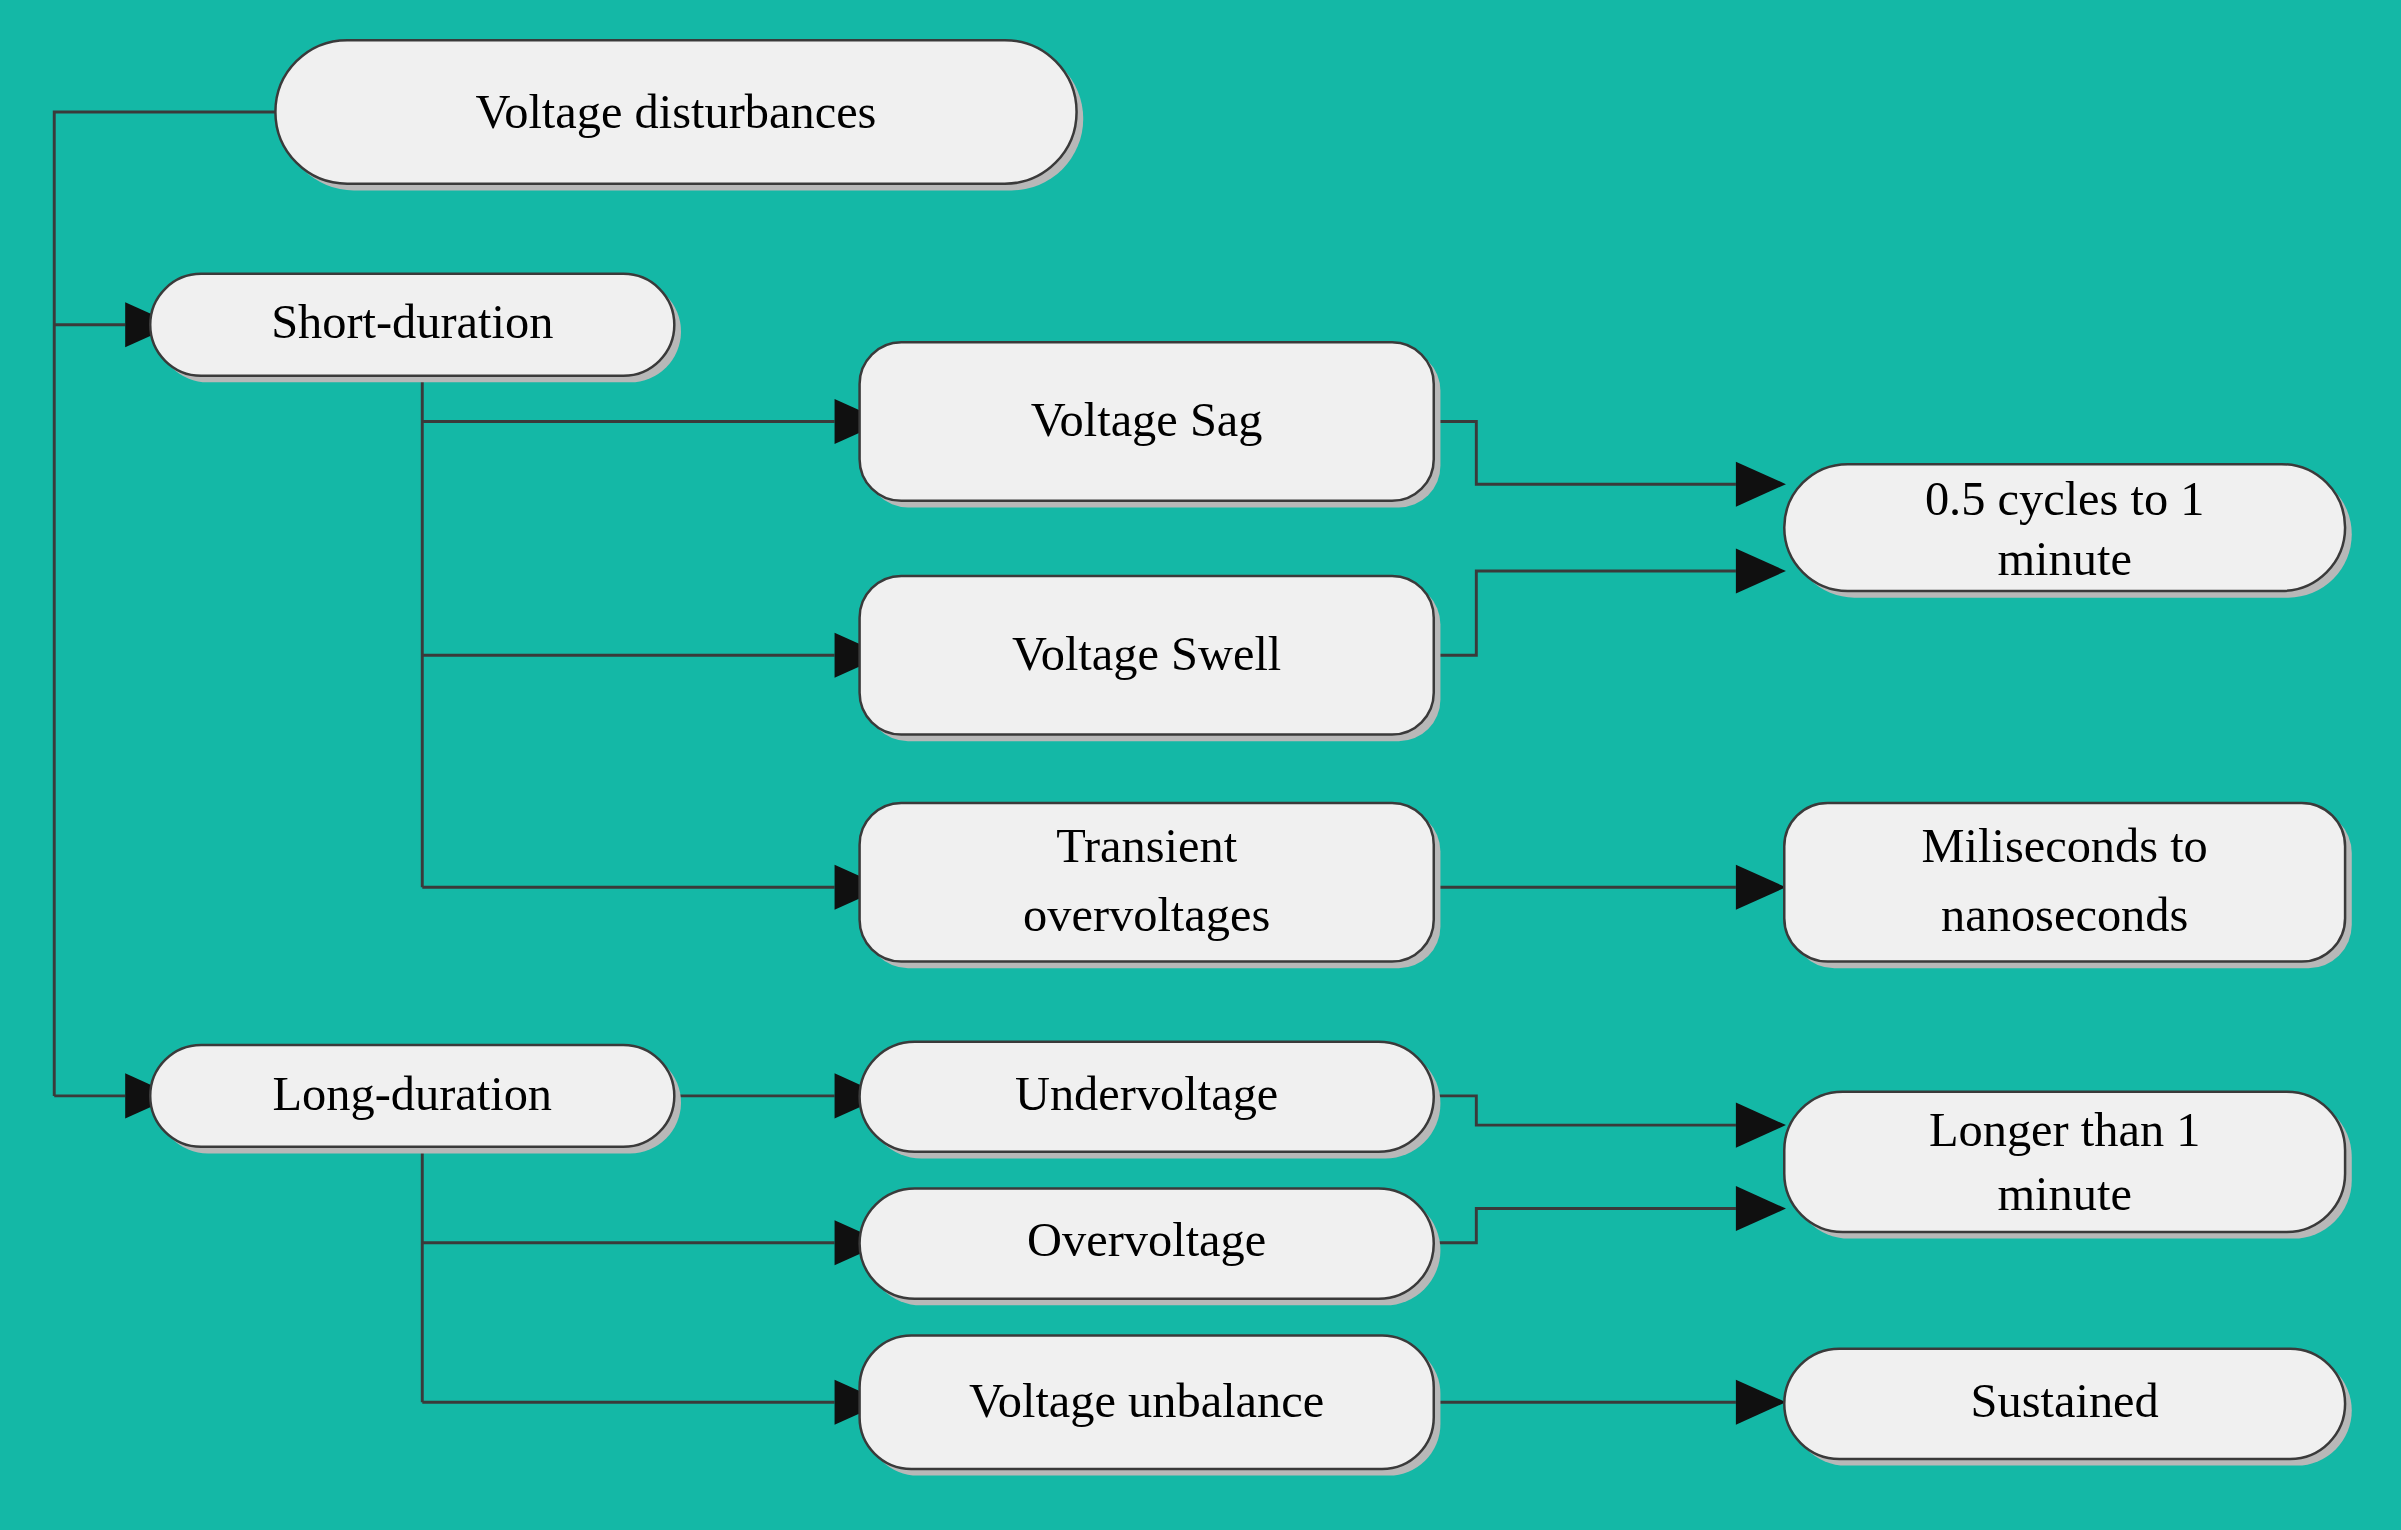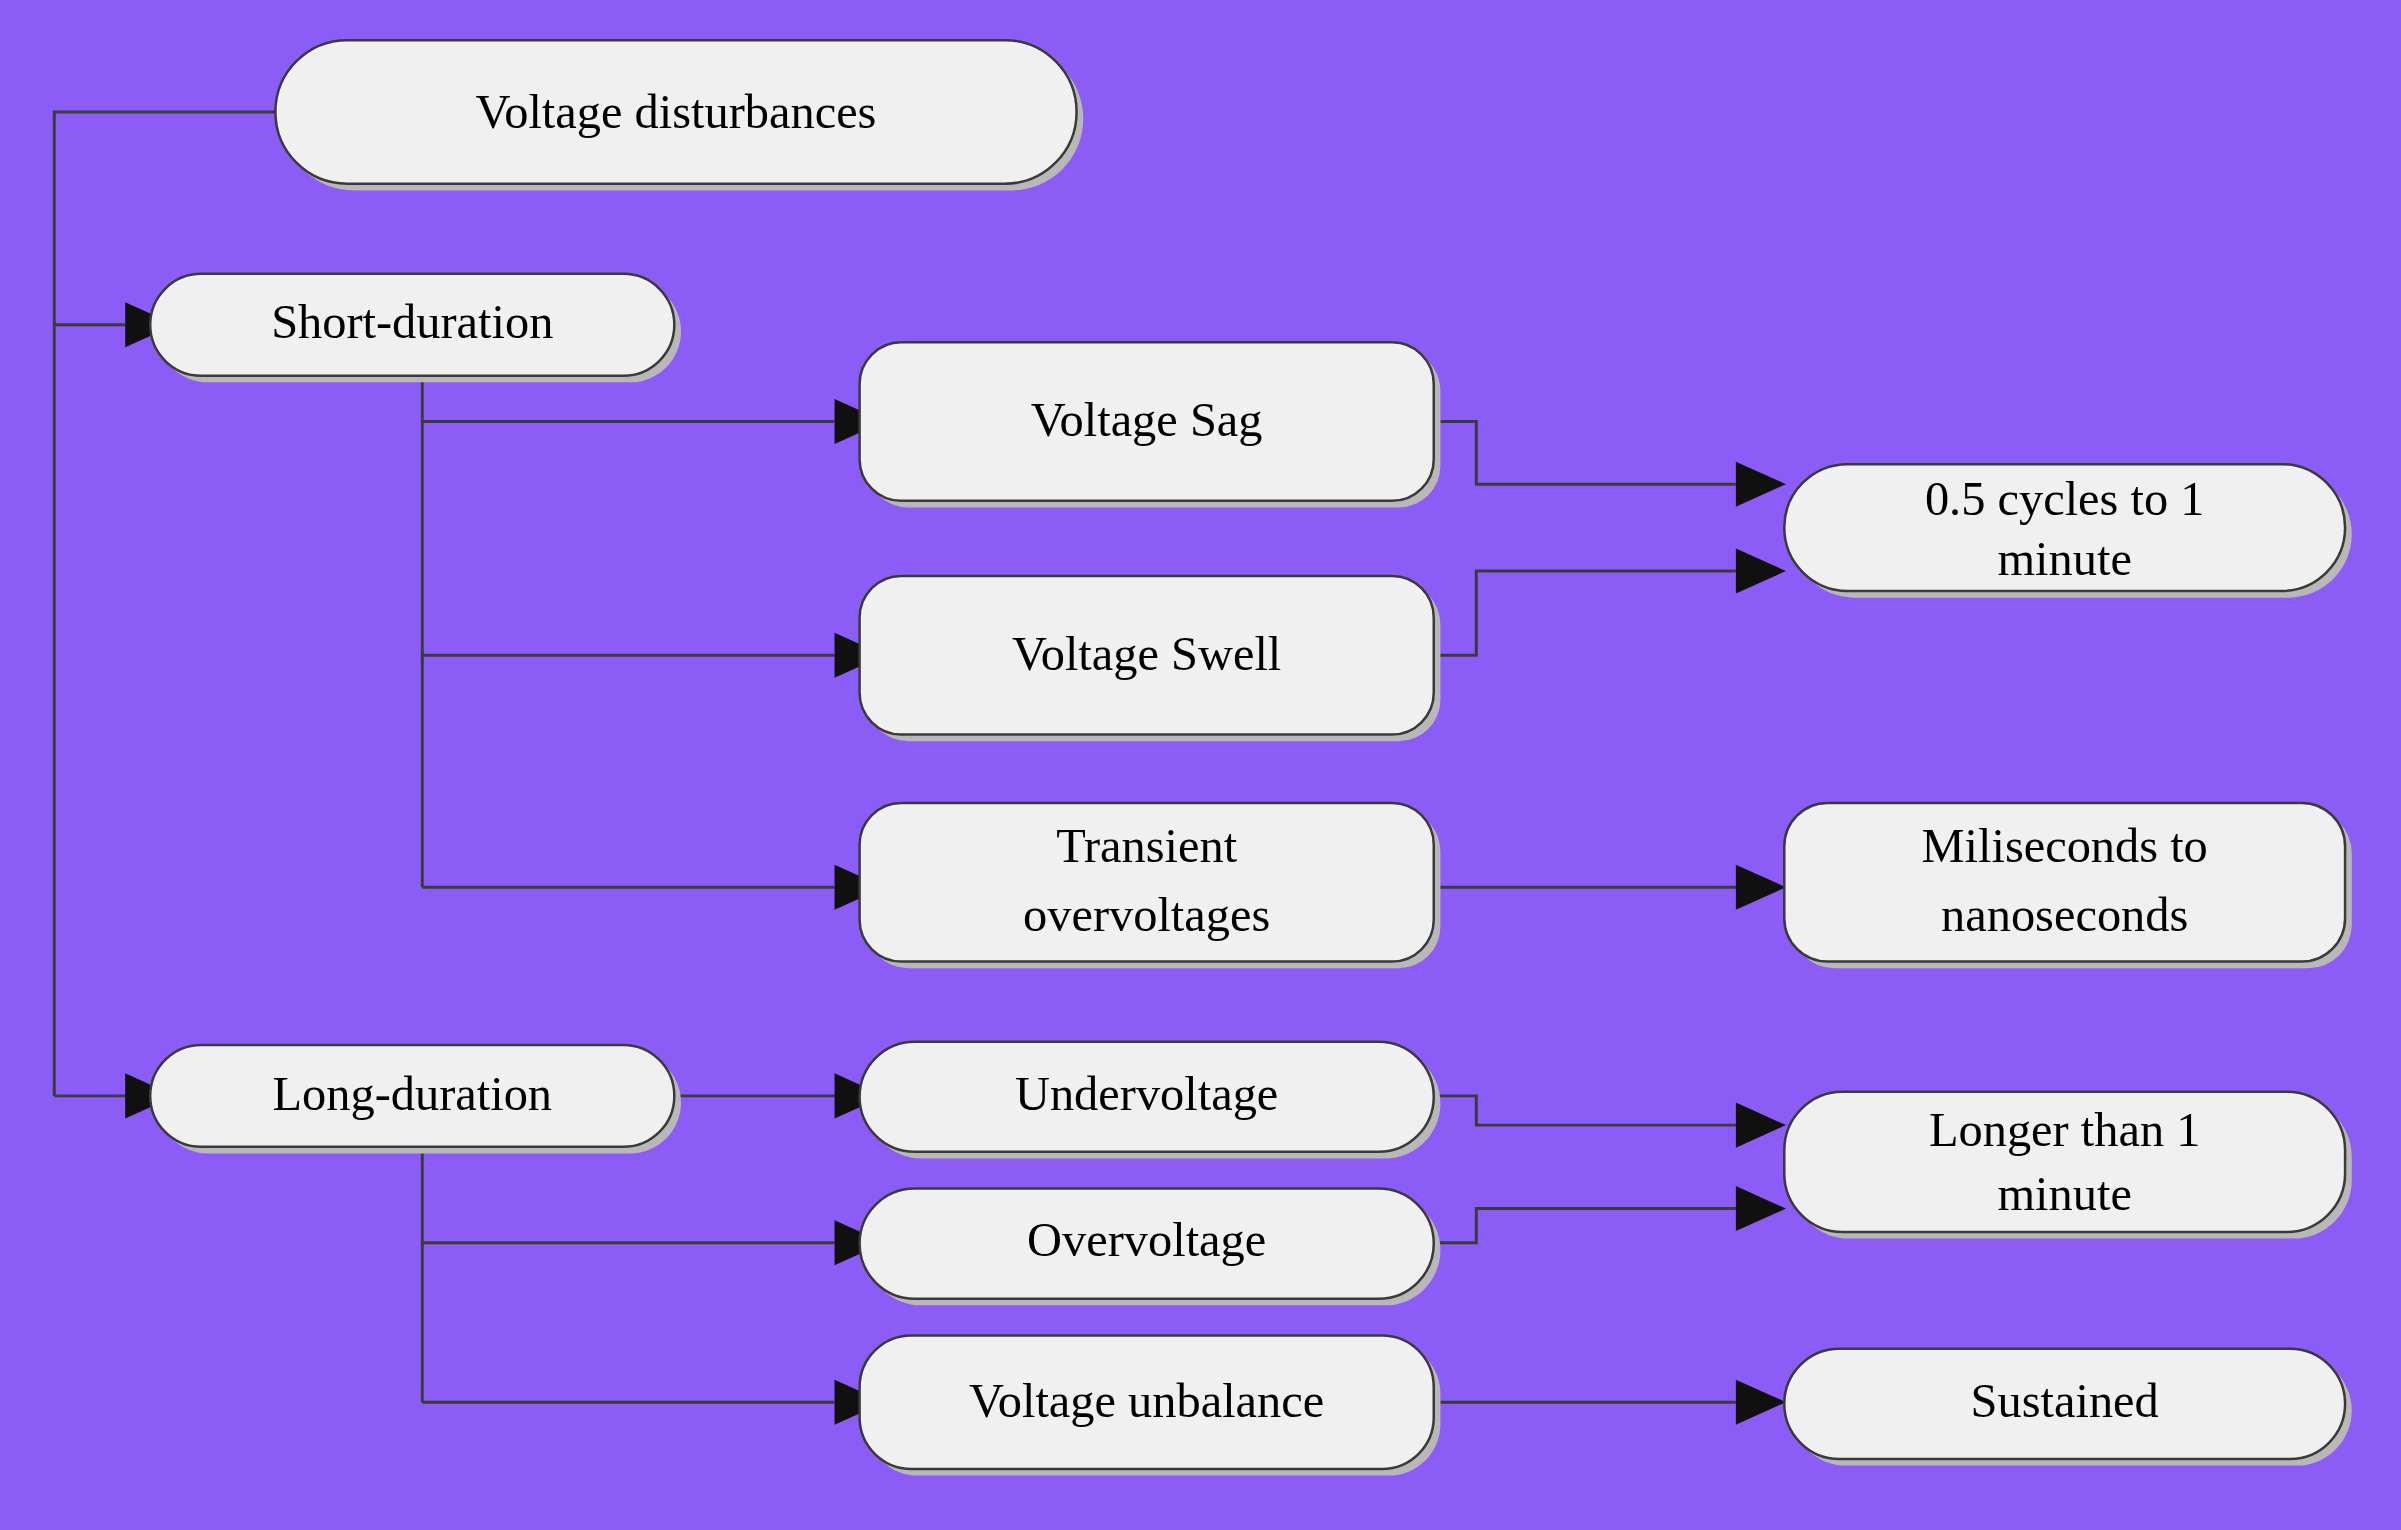--- a/index.html
+++ b/index.html
@@ -4,21 +4,21 @@
 <style>
   html, body {
     margin: 0;
     padding: 0;
     background: #ffffff;
   }
   #stage {
     position: relative;
     width: 2401px;
     height: 1530px;
-    background: #8b5cf6;
+    background: #14b8a6;
     overflow: hidden;
     font-family: "Liberation Serif", "DejaVu Serif", serif;
   }
   svg.flow {
     position: absolute;
     top: 0;
     left: 0;
     width: 2401px;
     height: 1530px;
   }

